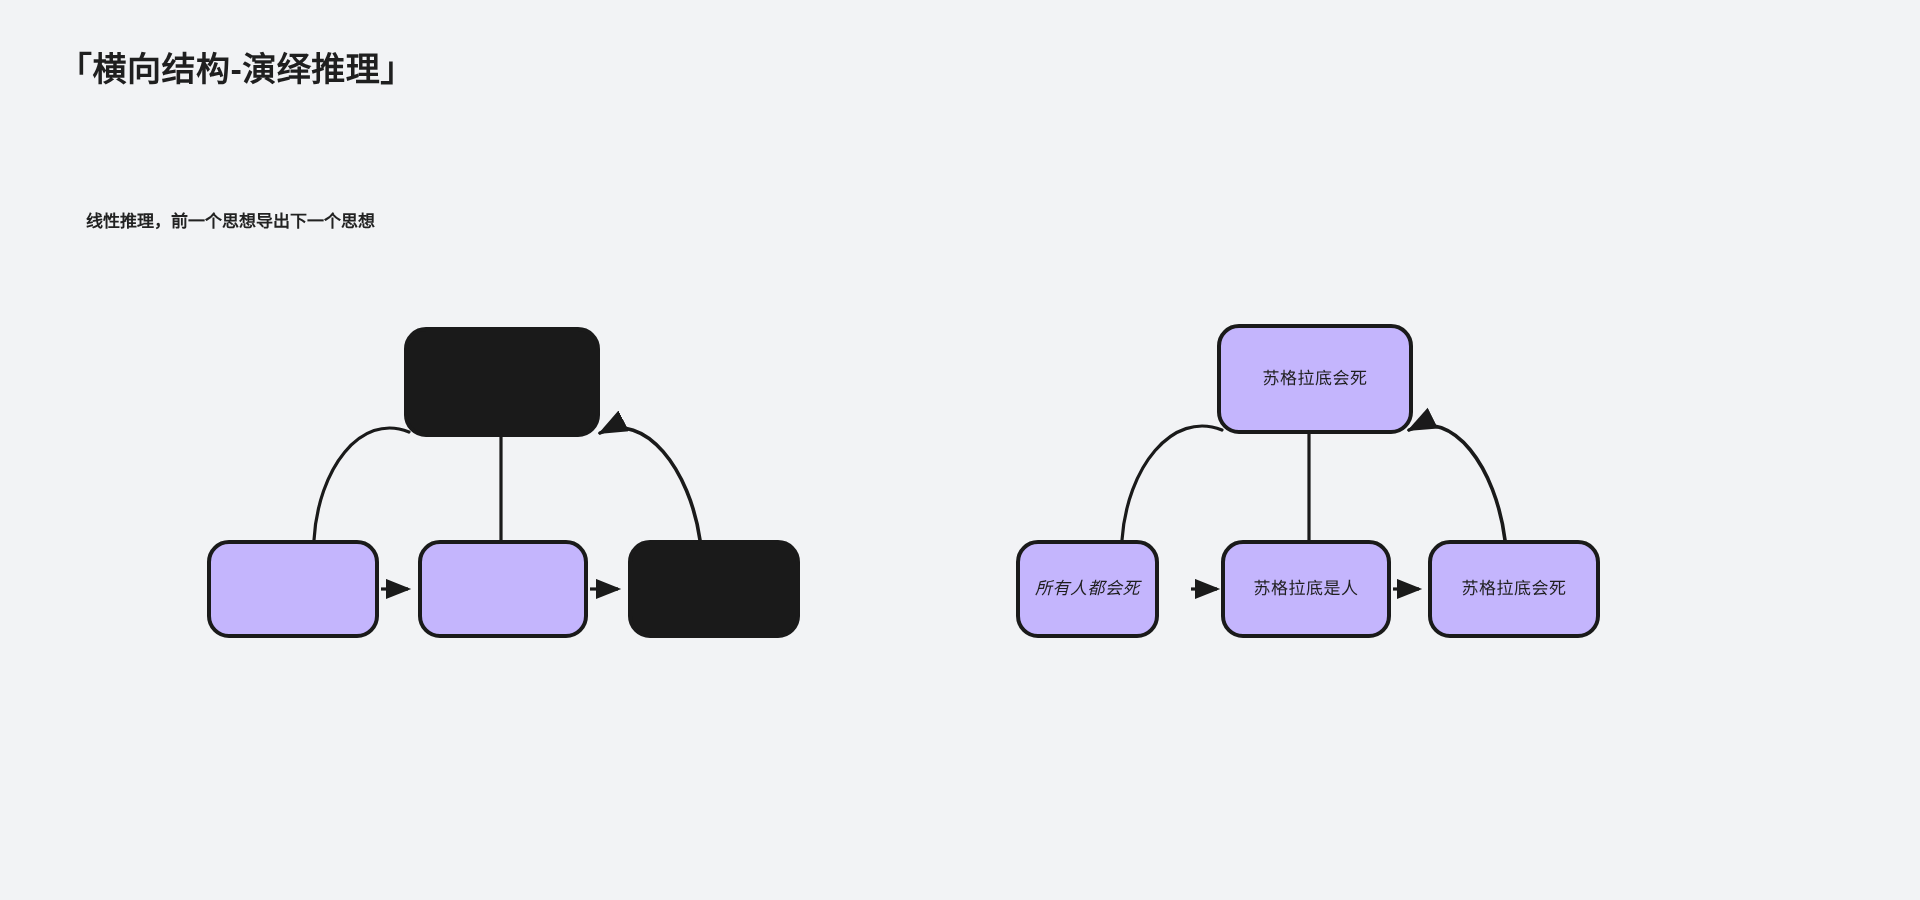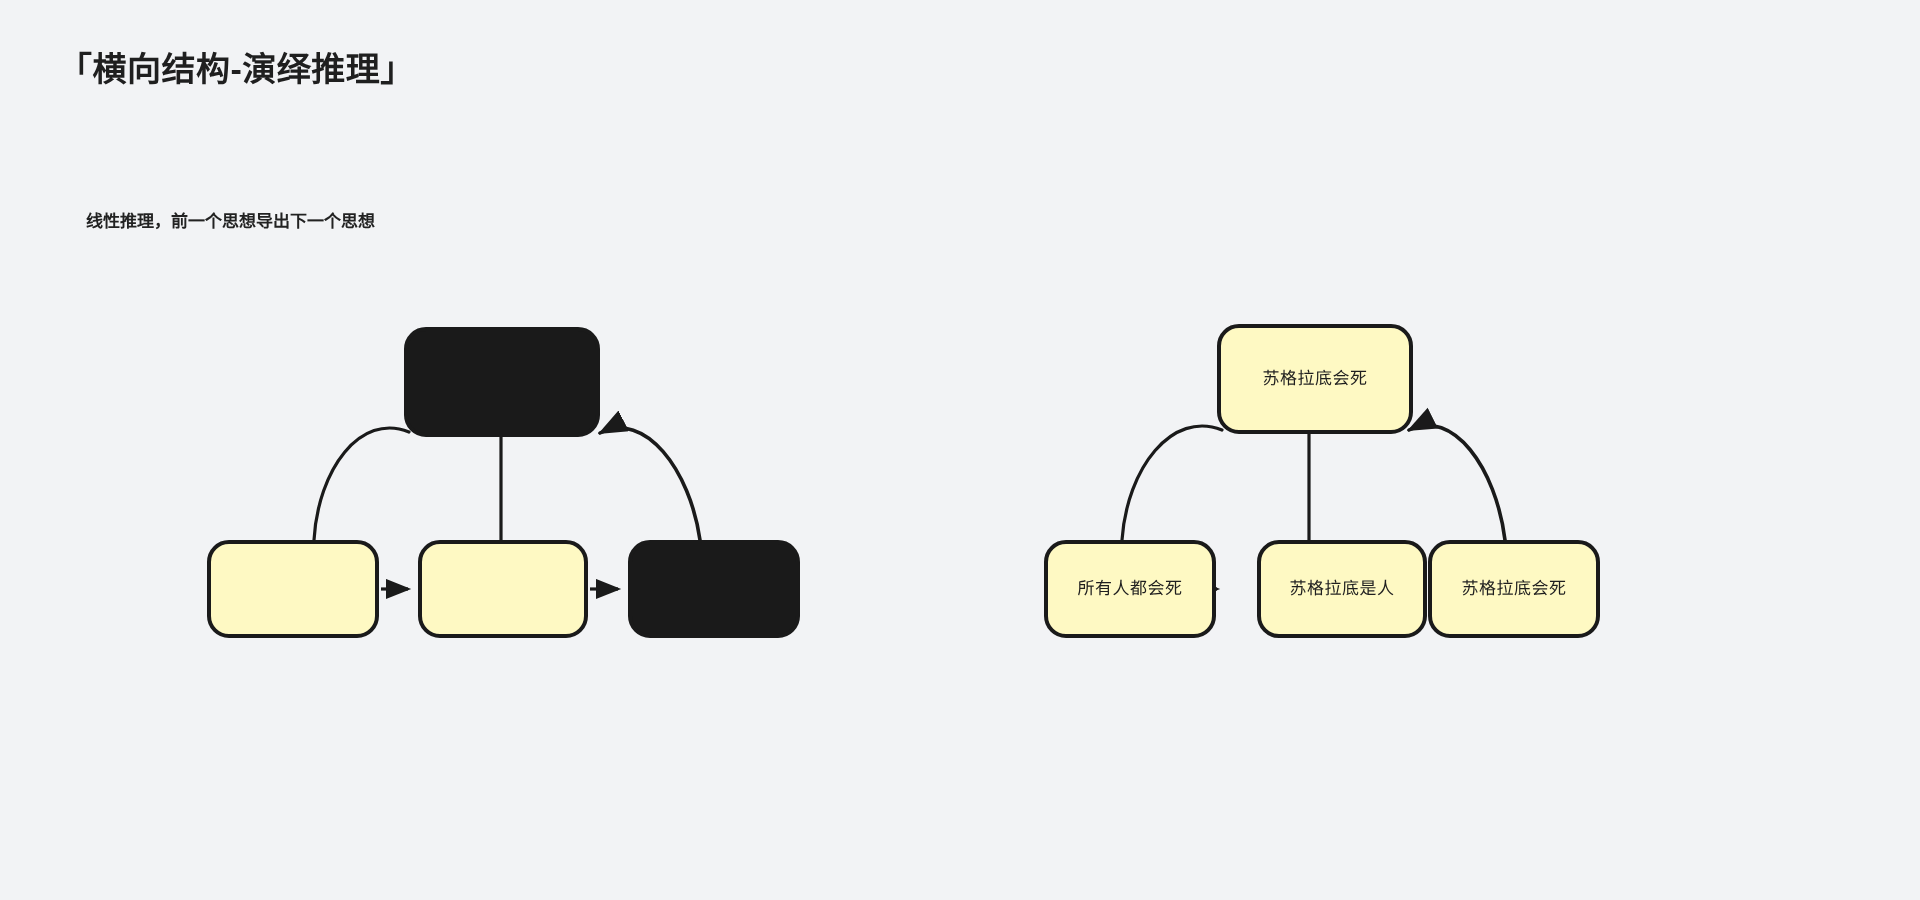--- a/index.html
+++ b/index.html
@@ -54,21 +54,21 @@
     align-items: center;
     justify-content: center;
     text-align: center;
     font-size: 17px;
     line-height: 1.3;
     letter-spacing: 0.5px;
     user-select: none;
   }
 
   .node.outline {
-    background: #fef9c3;
+    background: #c4b5fd;
     border: 4px solid #1a1a1a;
     color: #1f1f1f;
   }
 
   .node.filled {
     background: #1a1a1a;
     border: 4px solid #1a1a1a;
     color: #f2f3f5;
   }
 </style>
@@ -119,17 +119,17 @@
 <div class="node filled" style="left:404px; top:327px; width:196px; height:110px;"></div>
 
 <div class="node outline" style="left:207px; top:540px; width:172px; height:98px;"></div>
 
 <div class="node outline" style="left:418px; top:540px; width:170px; height:98px;"></div>
 
 <div class="node filled" style="left:628px; top:540px; width:172px; height:98px;"></div>
 
 <div class="node outline" style="left:1217px; top:324px; width:196px; height:110px;">苏格拉底会死</div>
 
-<div class="node outline" style="left:1044px; top:540px; width:172px; height:98px;">所有人都会死</div>
+<div class="node outline" style="left:1016px; top:540px; width:143px; height:98px;font-style:italic;">所有人都会死</div>
 
-<div class="node outline" style="left:1221px; top:540px; width:170px; height:98px;margin-left:36px;">苏格拉底是人</div>
+<div class="node outline" style="left:1221px; top:540px; width:170px; height:98px;">苏格拉底是人</div>
 
 <div class="node outline" style="left:1428px; top:540px; width:172px; height:98px;">苏格拉底会死</div>
 
 </body></html>

